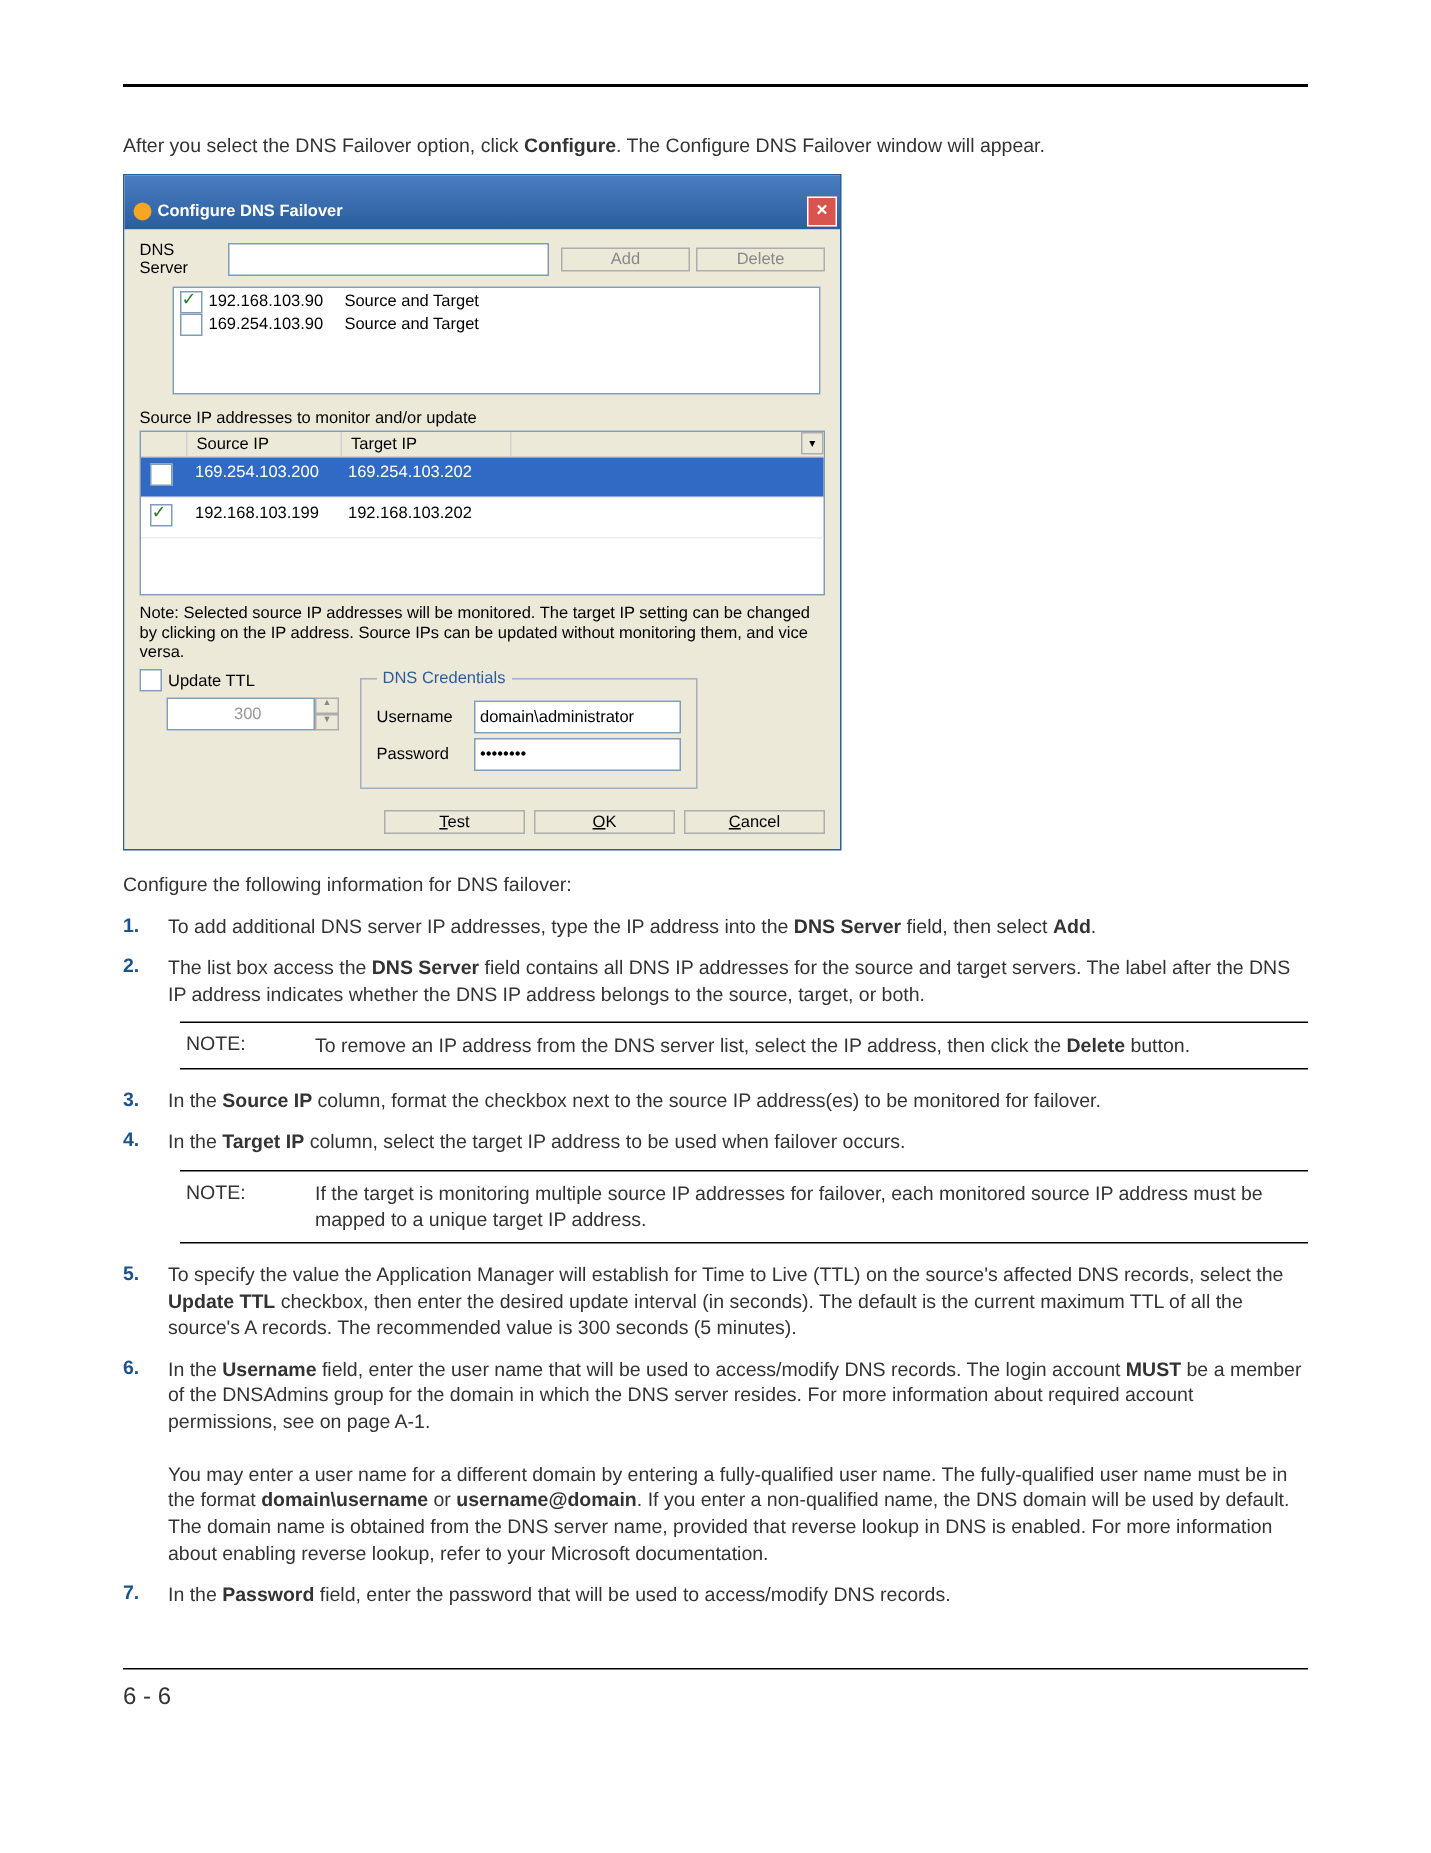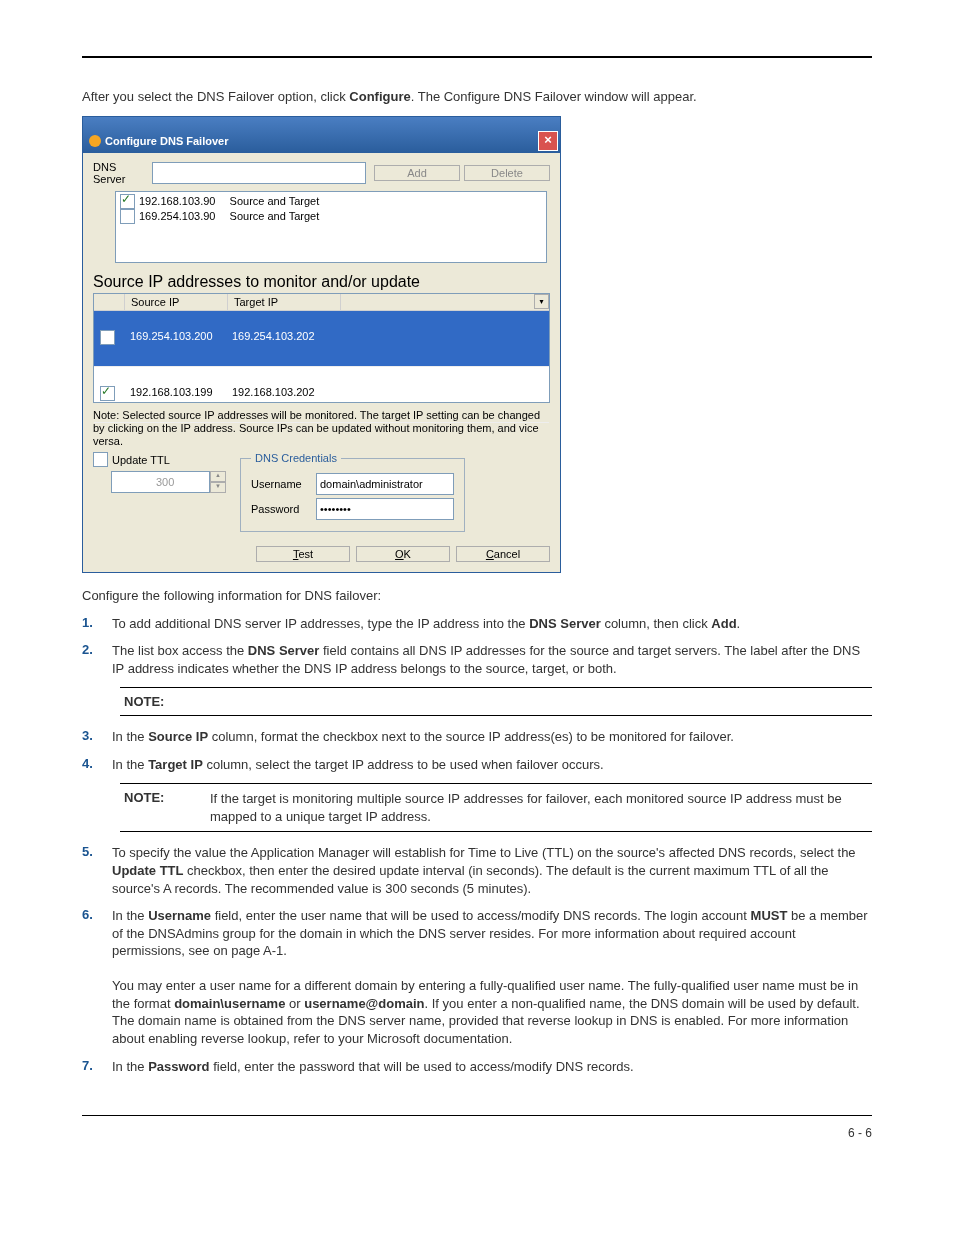--- a/index.html
+++ b/index.html
@@ -18,22 +18,22 @@
   }
   .top-rule {
     border-top: 2px solid #000;
     margin-bottom: 30px;
   }
   .bottom-rule {
     border-top: 1px solid #000;
     margin-top: 40px;
   }
   .page-number {
-    text-align: right;
-    font-size: 12px;
+    text-align: left;
+    font-size: 16px;
     margin-top: 10px;
   }
   p { margin: 0 0 10px 0; line-height: 1.35; }
   strong { font-weight: bold; }
   
   .dialog {
     width: 477px;
     border: 1px solid #2a5d9c;
     margin: 8px 0 14px 0;
     font-family: Tahoma, Arial, sans-serif;
@@ -81,37 +81,37 @@
     height:66px; font-size:11px; padding:2px 0;
   }
   .listrow { display:flex; align-items:center; gap:4px; padding:0 4px; }
   .chk {
     width:13px; height:13px; border:1px solid #7f9db9; display:inline-block;
     background:#fff; position:relative;
   }
   .chk.checked::after {
     content:"✓"; position:absolute; top:-3px; left:0; font-size:12px; color:#2a7a2a;
   }
-  .section-label { margin:10px 0 2px 0; font-size:16px; }
+  .section-label { margin:10px 0 2px 0; font-size:11px; }
   .tablebox {
     border:1px solid #7f9db9; background:#fff; width:455px; height:108px;
     font-size:11px;
   }
   .thdr {
     display:flex; border-bottom:1px solid #d0d0d0; background:#ece9d8;
   }
   .thdr > div {
     padding:2px 6px; border-right:1px solid #d0d0d0;
   }
   .thdr > div:last-child { border-right:none; flex:1;}
   .col-chk { width:18px;}
   .col-src { width:90px;}
   .col-tgt { width:100px;}
   .trow { display:flex; border-bottom:1px solid #eee;}
-  .trow > div { padding:19px 6px; }
+  .trow > div { padding:4px 6px; }
   .trow.sel { background:#316ac5; color:#fff; }
   .trow.sel .chk.checked::after { color:#fff;}
   .scroll-down { width:13px; height:13px; border:1px solid #adadad; background:#ece9d8;
     display:flex; align-items:center; justify-content:center; font-size:8px;}
   .note-text { font-size:11px; margin:6px 0 4px 0; line-height:1.2;}
   .bottom-cluster { display:flex; gap:14px; align-items:flex-start;}
   .updatettl { display:flex; flex-direction:column; gap:4px;}
   .updatettl-row { display:flex; align-items:center; gap:4px;}
   .spinner { display:flex;}
   .spinner .textinput { width:50px; color:#999;padding-left:44px;}
@@ -131,21 +131,21 @@
   ol.steps { list-style:none; padding:0; margin:0;}
   ol.steps > li { display:flex; align-items:flex-start; margin:6px 0 10px 0;}
   ol.steps > li .num {
     color:#1a5490; font-weight:bold; width:30px; flex-shrink:0; font-size:13px;
   }
   ol.steps > li .txt { flex:1; line-height:1.35;}
   
   .notebox { margin:6px 0 12px 38px;}
   .noterule { border-top:1px solid #000; margin:0;}
   .noterow { display:flex; padding:6px 4px;}
-  .notelabel { font-weight:bold; width:86px; flex-shrink:0;}
+  .notelabel { font-weight:normal; width:86px; flex-shrink:0;}
   .notetxt { flex:1; line-height:1.35;}
 </style>
 </head>
 <body>
 
 <div class="page">
   <div class="top-rule"></div>
 
   <p>
     <span>After you select the DNS Failover option, click </span><strong>Configure</strong><span>. The Configure DNS Failover window will appear.</span>
@@ -237,32 +237,33 @@
         <span class="btn enabled"><span class="underline-letter">C</span>ancel</span>
       </div>
     </div>
   </div>
 
   <p>Configure the following information for DNS failover:</p>
 
   <ol class="steps">
     <li>
       <span class="num">1.</span>
-      <span class="txt"><span>To add additional DNS server IP addresses, type the IP address into the </span><strong>DNS Server</strong><span> column, then click </span><strong>Add</strong><span>.</span></span>
+      <span class="txt"><span>To add additional DNS server IP addresses, type the IP address into the </span><strong>DNS Server</strong><span> field, then select </span><strong>Add</strong><span>.</span></span>
     </li>
     <li>
       <span class="num">2.</span>
       <span class="txt"><span>The list box access the </span><strong>DNS Server</strong><span> field contains all DNS IP addresses for the source and target servers. The label after the DNS IP address indicates whether the DNS IP address belongs to the source, target, or both.</span></span>
     </li>
   </ol>
 
   <div class="notebox">
     <div class="noterule"></div>
     <div class="noterow">
       <span class="notelabel">NOTE:</span>
+      <span class="notetxt"><span>To remove an IP address from the DNS server list, select the IP address, then click the </span><strong>Delete</strong><span> button.</span></span>
     </div>
     <div class="noterule"></div>
   </div>
 
   <ol class="steps">
     <li>
       <span class="num">3.</span>
       <span class="txt"><span>In the </span><strong>Source IP</strong><span> column, format the checkbox next to the source IP address(es) to be monitored for failover.</span></span>
     </li>
     <li>

